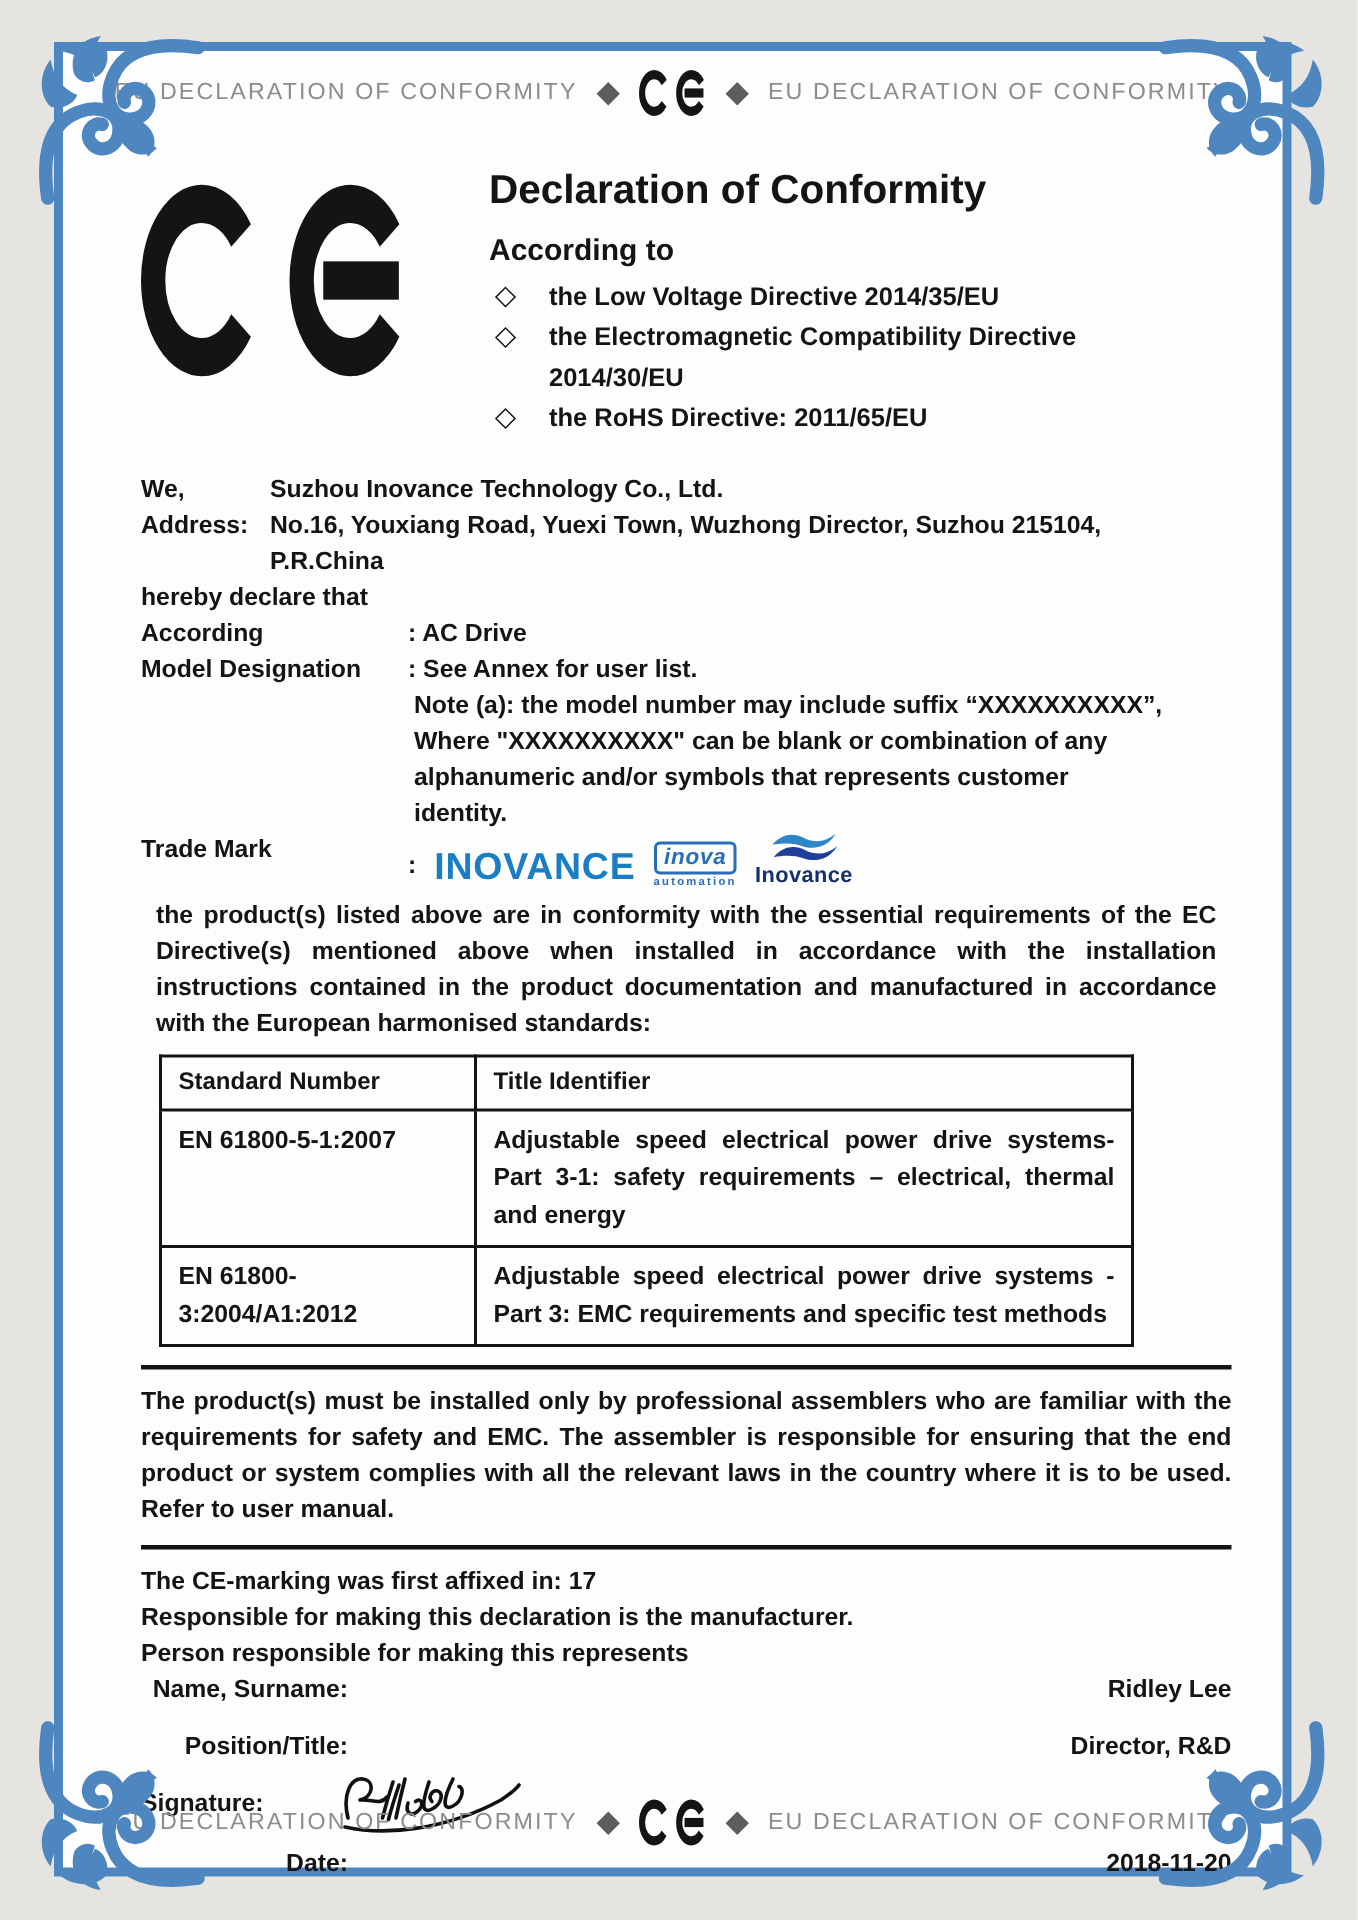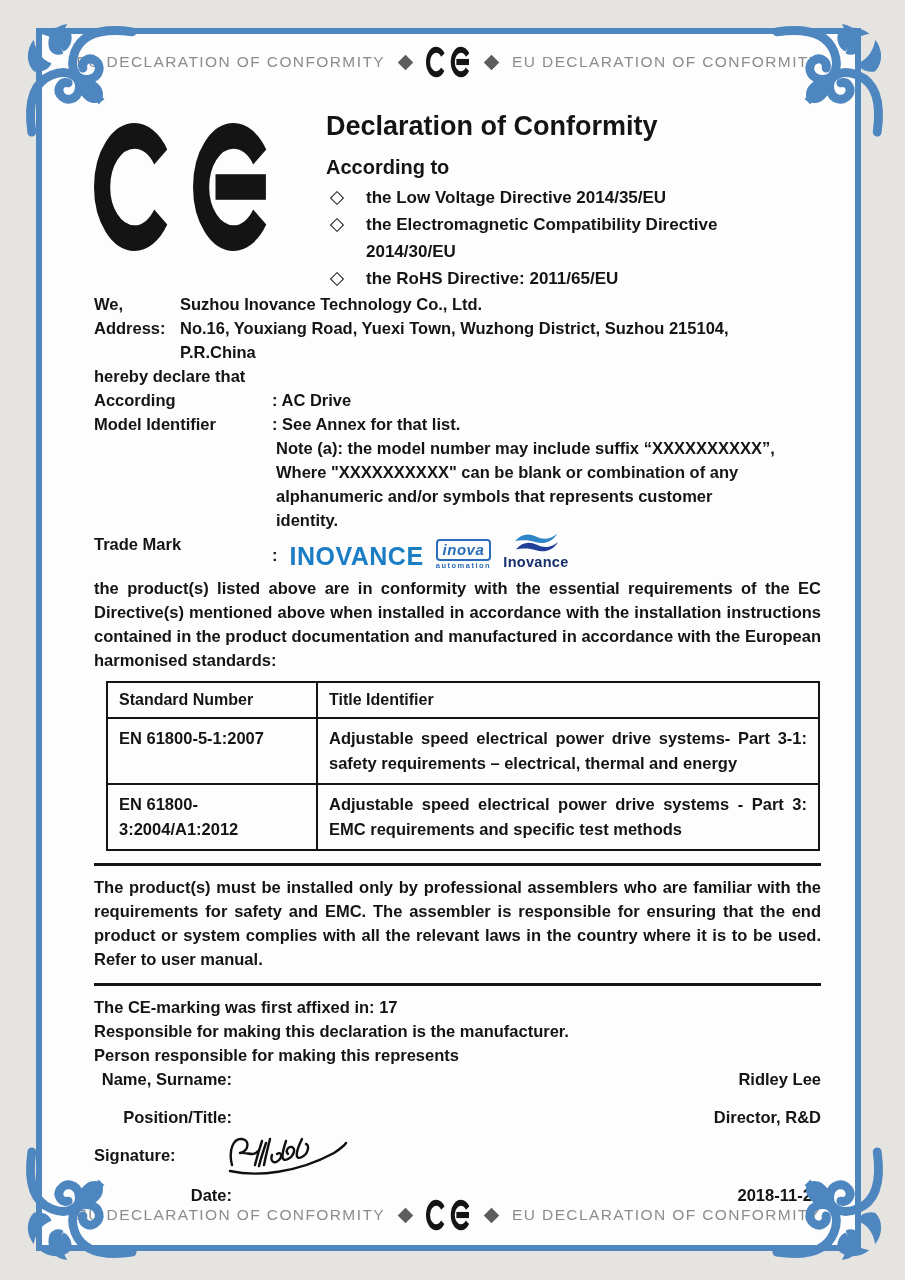--- a/index.html
+++ b/index.html
@@ -27,36 +27,36 @@
   .diamond{width:11px;height:11px;background:#5d5d5d;transform:rotate(45deg);flex:0 0 auto;}
   
   .content{position:absolute;left:52px;right:34px;top:76px;font-weight:700;font-size:16.5px;line-height:24px;}
   .ce-row{display:flex;align-items:flex-start;}
   .ce-big{flex:0 0 auto;margin:6px 52px 0 0;}
   .title{font-size:27px;line-height:32px;margin:0 0 12px;}
   .according{font-size:20px;line-height:26px;margin:0 0 4px;}
   .directive{display:flex;font-size:17px;line-height:27px;}
   .bullet-cell{flex:0 0 40px;display:flex;justify-content:flex-start;}
   .bullet{width:8px;height:8px;border:1.7px solid #141414;transform:rotate(45deg);margin-top:9px;margin-left:6px;background:#fff;}
-  .decl{}
+  .decl{margin-top:22px;}
   .kv{display:grid;grid-template-columns:86px 1fr;}
   .kv2{display:grid;grid-template-columns:178px 1fr;}
   .notes{padding-left:182px;}
   .notes span{display:block;}
   .tm-row{display:grid;grid-template-columns:178px 1fr;align-items:flex-start;height:36px;}
   .tm-value{display:flex;align-items:flex-end;gap:12px;}
   .tm-colon{line-height:30px;}
   .inovance-word{color:#1b7dc3;font-size:25px;letter-spacing:0.5px;line-height:28px;}
   .inova-box{display:inline-flex;flex-direction:column;align-items:center;line-height:1;}
   .inova-frame{border:2.5px solid #2a6db8;border-radius:4px;padding:1px 5px 2px;color:#2a6db8;font-size:15px;font-style:italic;letter-spacing:0.5px;}
   .inova-sub{color:#2a6db8;font-size:7.5px;letter-spacing:1.5px;margin-top:1px;}
   .wave-logo{display:inline-flex;flex-direction:column;align-items:center;line-height:1;}
   .wave-name{color:#15306b;font-size:14.5px;letter-spacing:0.3px;margin-top:1px;}
-  .para{text-align:justify;margin:8px 0 0;}
-  table.standards{border-collapse:collapse;margin:9px 0 0 12px;width:714px;table-layout:fixed;border-radius:20px;}
+  .para{text-align:justify;margin:8px 10px 0;}
+  table.standards{border-collapse:collapse;margin:9px 0 0 12px;width:650px;table-layout:fixed;border-radius:20px;}
   table.standards th,table.standards td{border:2.5px solid #141414;padding:7px 11px;vertical-align:top;}
   table.standards th{text-align:left;font-size:16px;line-height:20px;}
   table.standards col.c1{width:210px;}
   td.title-cell{text-align:justify;line-height:25px;}
   td.std-cell{line-height:25px;}
   .rule{border:none;border-top:3px solid #141414;margin:12px 0 0;}
   .para2{text-align:justify;margin:9px 0 0;}
   .foot{margin-top:9px;}
   .foot .line{line-height:24px;}
   .kvf{display:grid;grid-template-columns:138px 1fr;text-align:right;}
@@ -117,32 +117,32 @@
     </div>
 
     <div class="decl">
       <div class="kv">
         <span>We,</span>
         <span>Suzhou Inovance Technology Co., Ltd.</span>
       </div>
       <div class="kv">
         <span>Address:</span>
         <span>
-          <span>No.16, Youxiang Road, Yuexi Town, Wuzhong District, Suzhou 215104,</span><br>
+          <span>No.16, Youxiang Road, Yuexi Town, Wuzhong Director, Suzhou 215104,</span><br>
           <span>P.R.China</span>
         </span>
       </div>
       <div>hereby declare that</div>
       <div class="kv2">
         <span>According</span>
         <span>: AC Drive</span>
       </div>
       <div class="kv2">
-        <span>Model Identifier</span>
-        <span>: See Annex for that list.</span>
+        <span>Model Designation</span>
+        <span>: See Annex for user list.</span>
       </div>
       <div class="notes">
         <span>Note (a): the model number may include suffix “XXXXXXXXXX”,</span>
         <span>Where "XXXXXXXXXX" can be blank or combination of any</span>
         <span>alphanumeric and/or symbols that represents customer</span>
         <span>identity.</span>
       </div>
       <div class="tm-row">
         <span>Trade Mark</span>
         <span class="tm-value">

